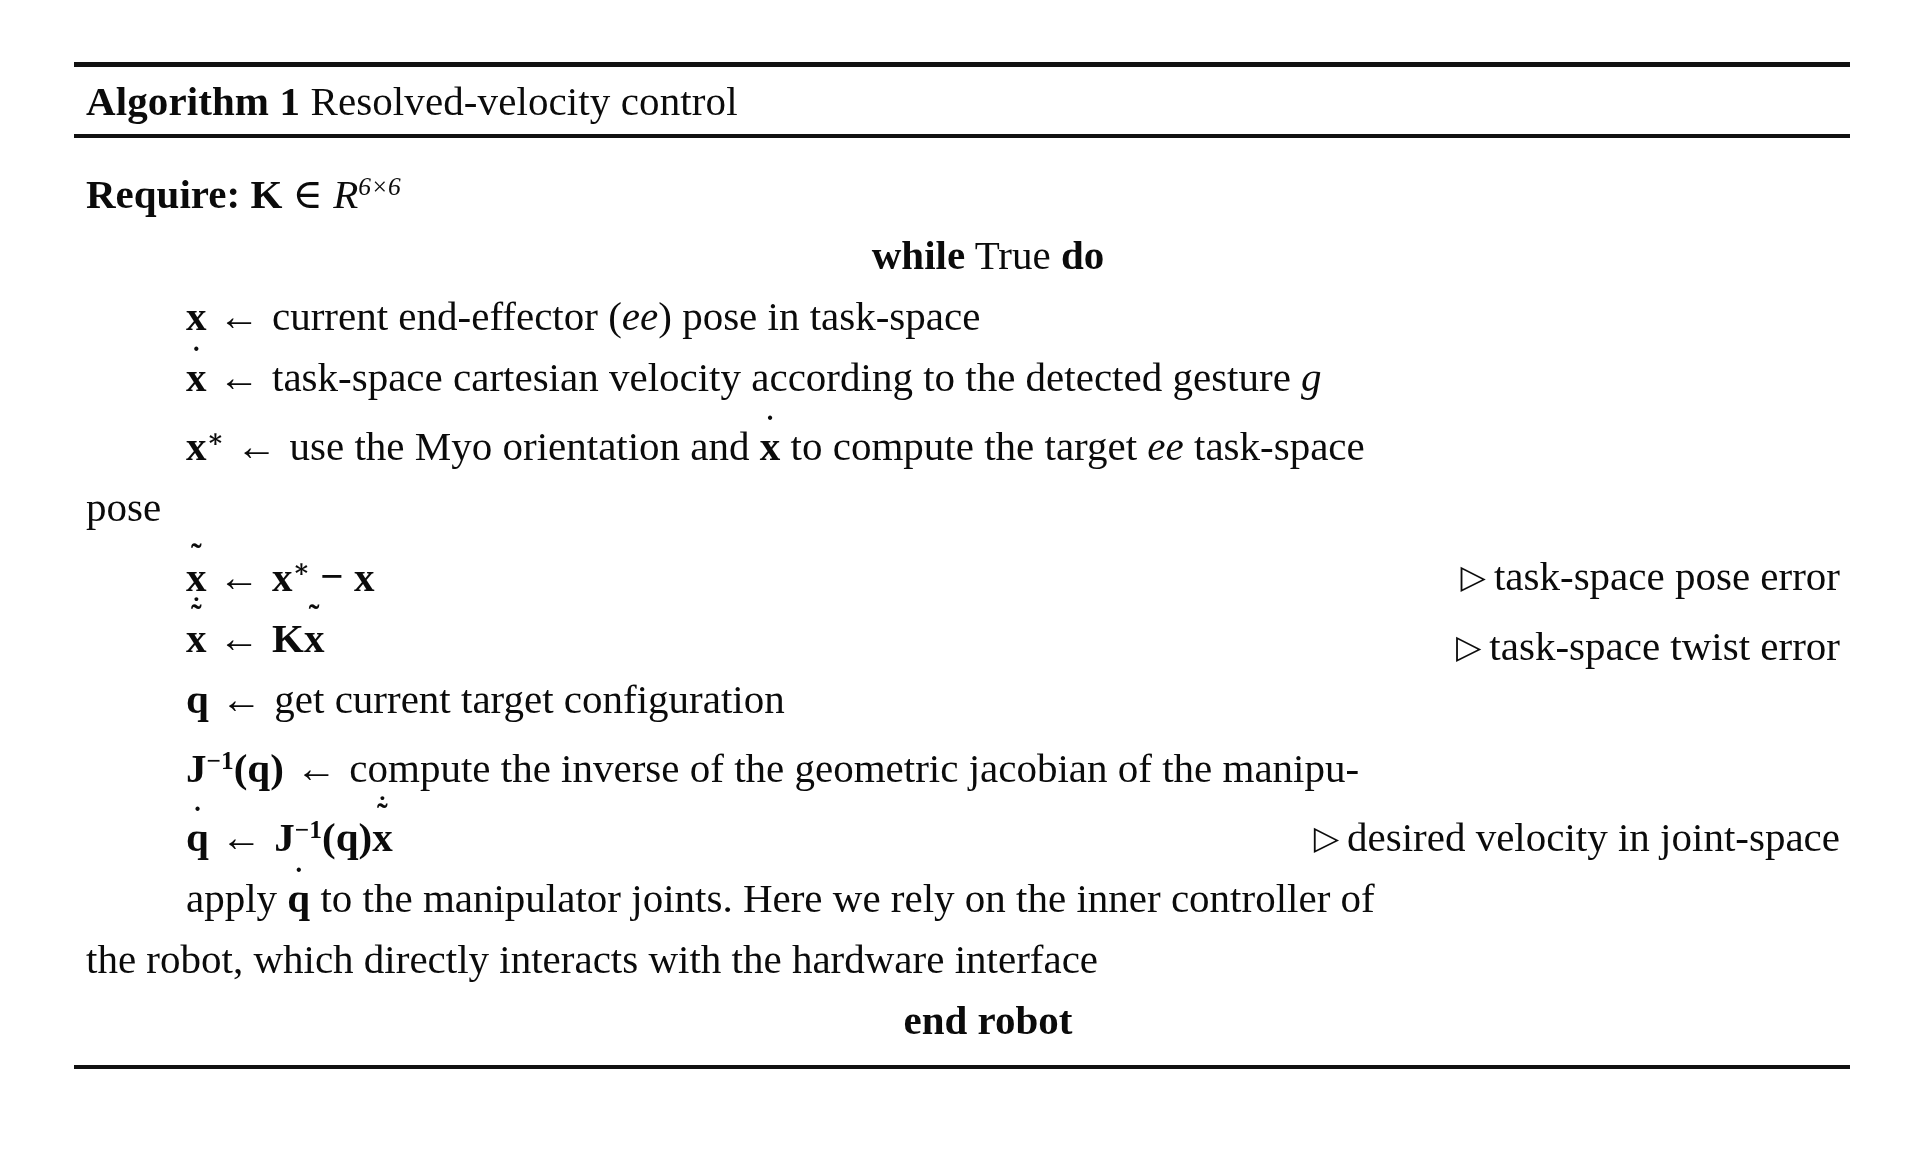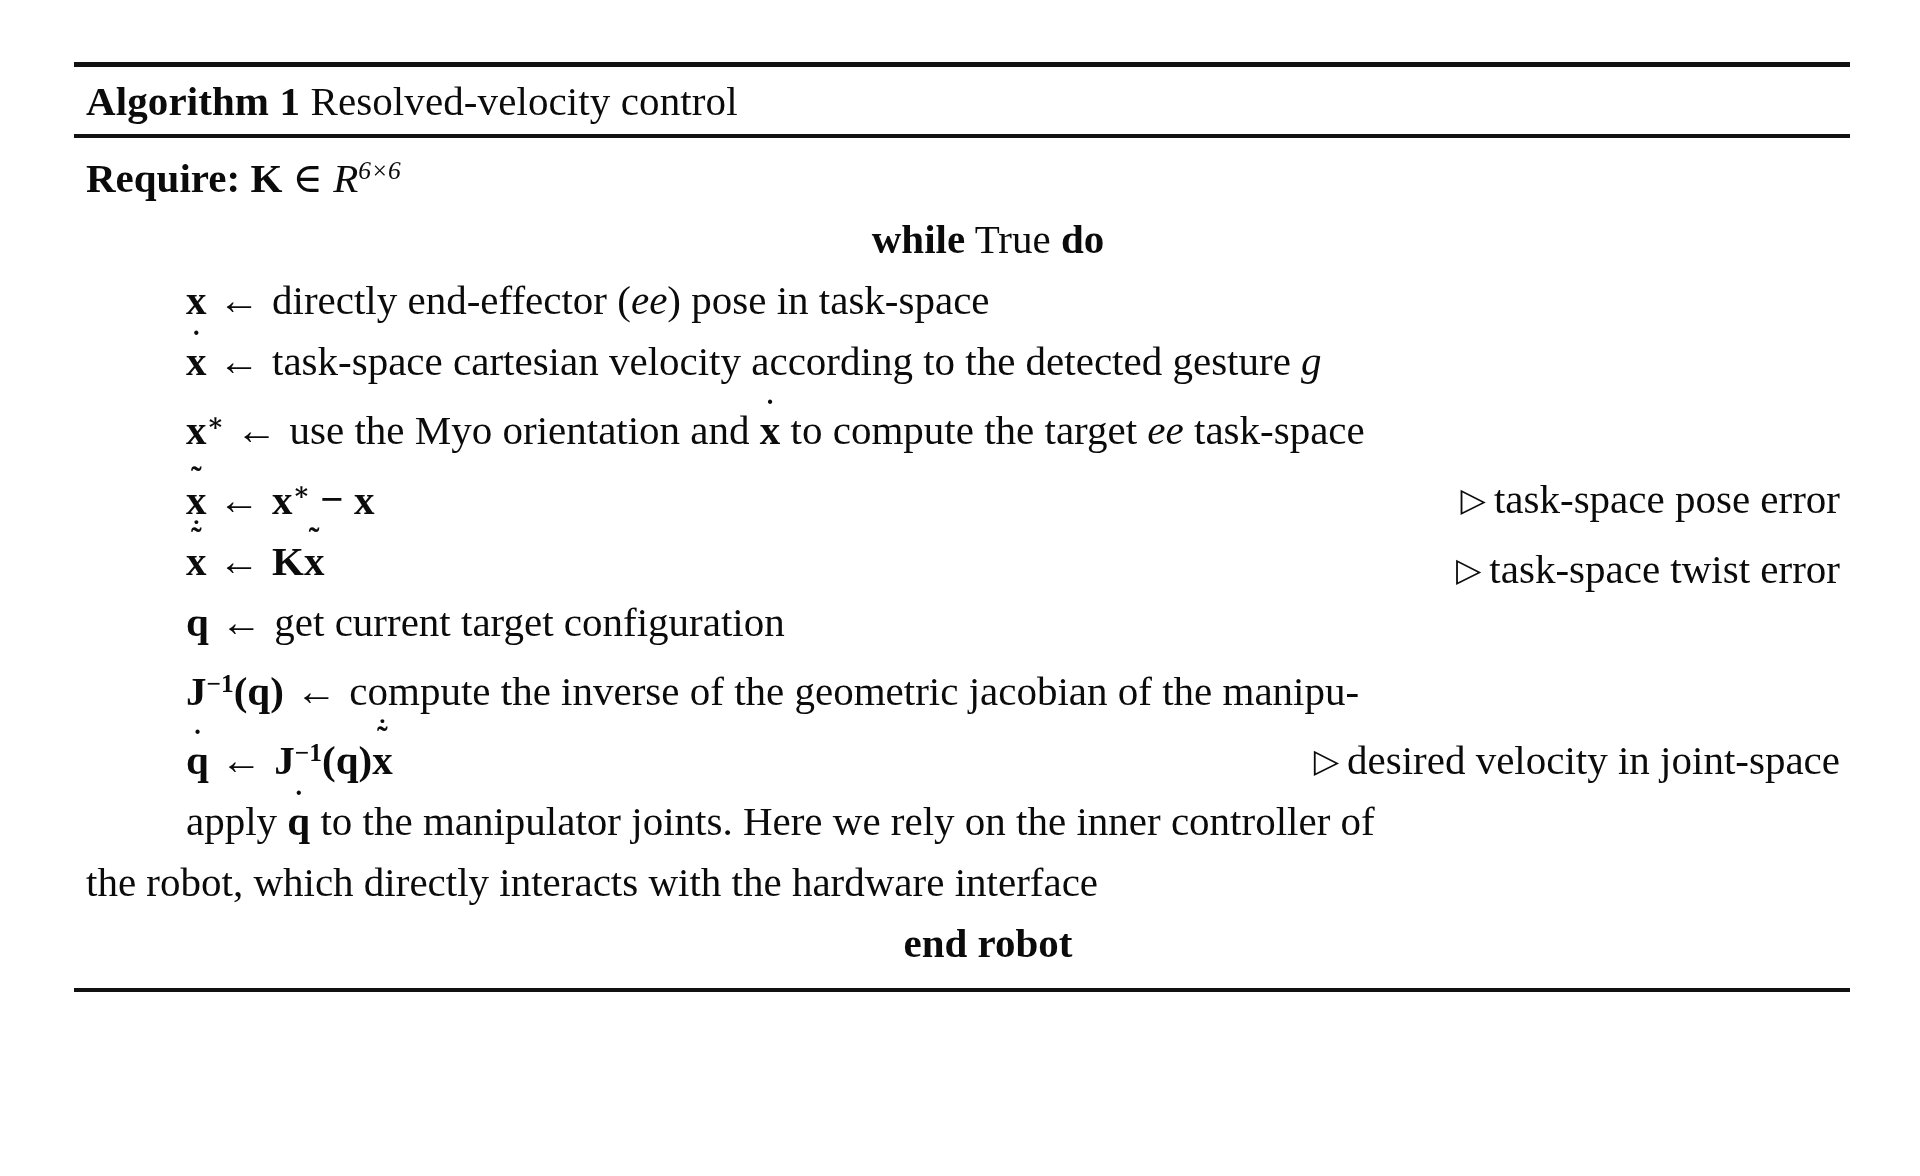--- a/index.html
+++ b/index.html
@@ -50,21 +50,21 @@
   .alg-title {
     font-size: 41px;
     line-height: 1.0;
     padding: 14px 4px 12px 12px;
     letter-spacing: 0.1px;
     white-space: nowrap;
   }
   .alg-title .kw { font-weight: bold; }
 
   .alg-body {
-    padding: 2px 4px 14px 12px;
+    padding: 18px 4px 14px 12px;
     font-size: 41px;
     line-height: 61px;
   }
 
   .line {
     position: relative;
     white-space: normal;
   }
   .ind0 { padding-left: 0px; }
   .ind1 { padding-left: 44px; text-align: center; }
@@ -159,21 +159,21 @@
 
       <div class="line ind1">
         <span class="kw">while</span>
         <span>True</span>
         <span class="kw">do</span>
       </div>
 
       <div class="line ind2">
         <span class="acc"><span class="base">x</span></span>
         <span class="arrow">←</span>
-        <span>directly end-effector</span>
+        <span>current end-effector</span>
         <span>(</span><span class="it">ee</span><span>)</span>
         <span>pose in task-space</span>
       </div>
 
       <div class="line ind2">
         <span class="acc"><span class="mk dot">˙</span><span class="base">x</span></span>
         <span class="arrow">←</span>
         <span>task-space cartesian velocity according to the detected gesture</span>
         <span class="it">g</span>
       </div>
@@ -181,20 +181,23 @@
       <div class="line ind2">
         <span class="acc"><span class="base">x</span></span><span class="sup">∗</span>
         <span class="arrow">←</span>
         <span>use the Myo orientation and</span>
         <span class="acc"><span class="mk dot">˙</span><span class="base">x</span></span>
         <span>to compute the target</span>
         <span class="it">ee</span>
         <span>task-space</span>
       </div>
 
+      <div class="line ind0 wrapline">
+        <span>pose</span>
+      </div>
 
       <div class="line ind2">
         <span class="acc"><span class="mk tilde">˜</span><span class="base">x</span></span>
         <span class="arrow">←</span>
         <span class="acc"><span class="base">x</span></span><span class="sup">∗</span>
         <span class="bm">−</span>
         <span class="acc"><span class="base">x</span></span>
         <span class="comment"><span class="tri">▷</span><span>task-space pose error</span></span>
       </div>
 

